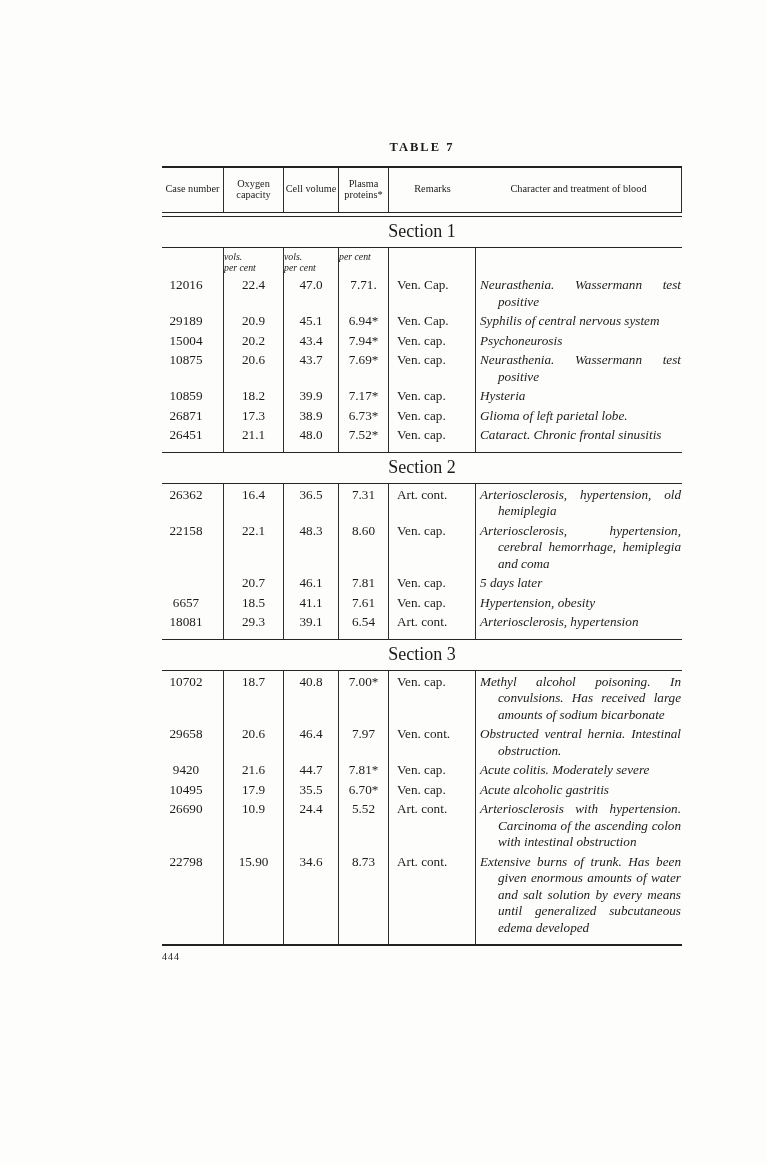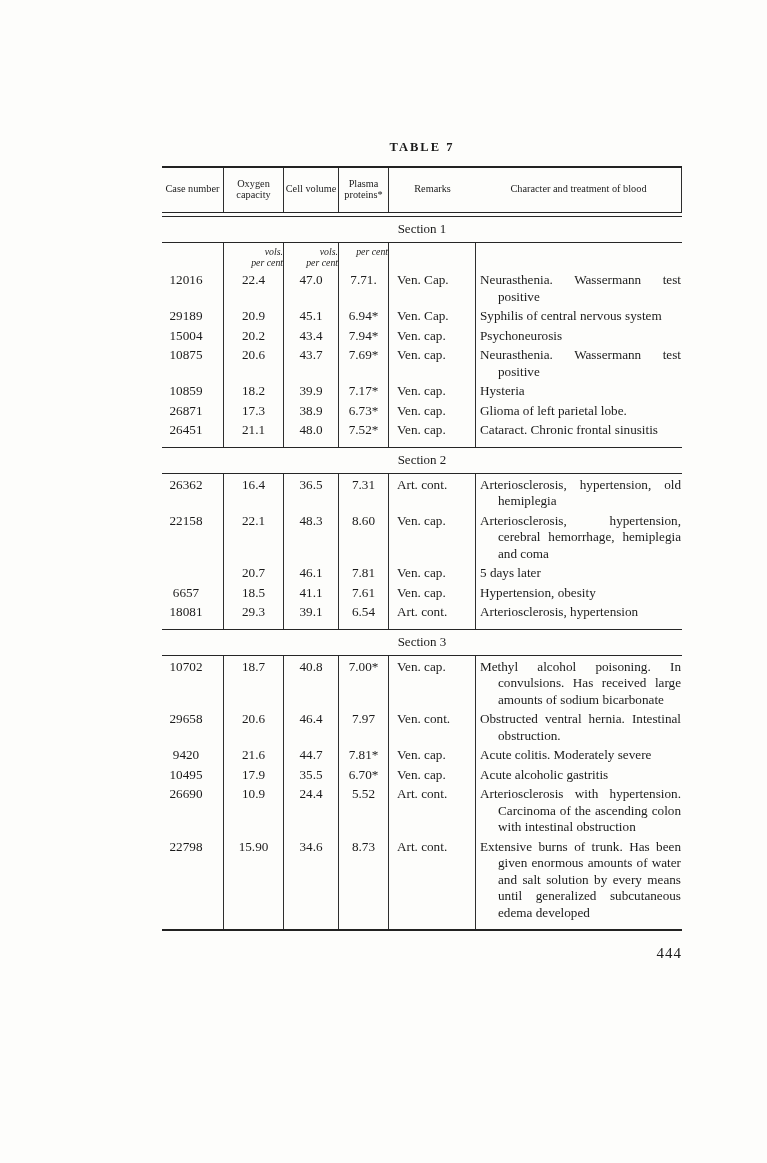--- a/index.html
+++ b/index.html
@@ -23,39 +23,39 @@
   .row{display:contents;}
   .cell{box-sizing:border-box;padding-top:3px;line-height:16.5px;font-size:13.2px;}
   .vr{border-right:1px solid #2e2e2e;}
   
   .header .cell{
     display:flex;align-items:center;justify-content:center;text-align:center;
     font-size:10.3px;line-height:11.5px;min-height:44px;padding:2px 1px 4px 1px;
   }
   
   .section-label{
-    text-align:center;font-size:13px;padding:4px 0 5px 0;
+    text-align:center;font-size:18px;padding:4px 0 5px 0;
   }
   
   .c-case{text-align:center;padding-right:13px;}
   .c-num{text-align:center;}
   .c-char{padding-left:8px;padding-right:2px;}
   .c-remarks{padding-left:4px;padding-right:1px;}
   .c-remarks .hang{
     display:block;text-align:justify;
-    padding-left:18px;text-indent:-18px;
+    padding-left:18px;text-indent:-18px;font-style:italic;
   }
   .units-row .cell{
     font-style:italic;font-size:9.8px;line-height:10.5px;
-    padding-top:4px;padding-bottom:1px;text-align:right;
+    padding-top:4px;padding-bottom:1px;text-align:left;
   }
   .units-row .uline{display:block;}
   .spacer-row .cell{min-height:8px;padding:0;}
   .page-number{
-    text-align:right;font-size:15px;margin-top:14px;letter-spacing:1px;
+    text-align:left;font-size:10px;margin-top:5px;letter-spacing:1px;
   }
 </style>
 </head>
 <body>
 
 <div class="sheet">
   <div class="content">
 
     <div class="tbl-title">TABLE 7</div>
 

